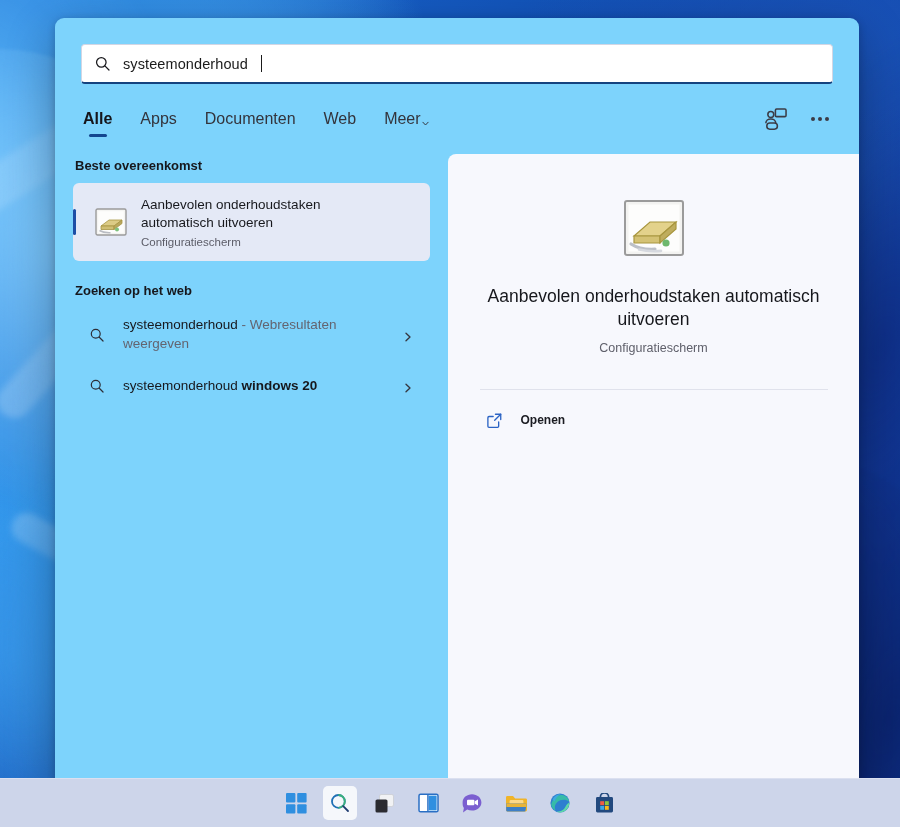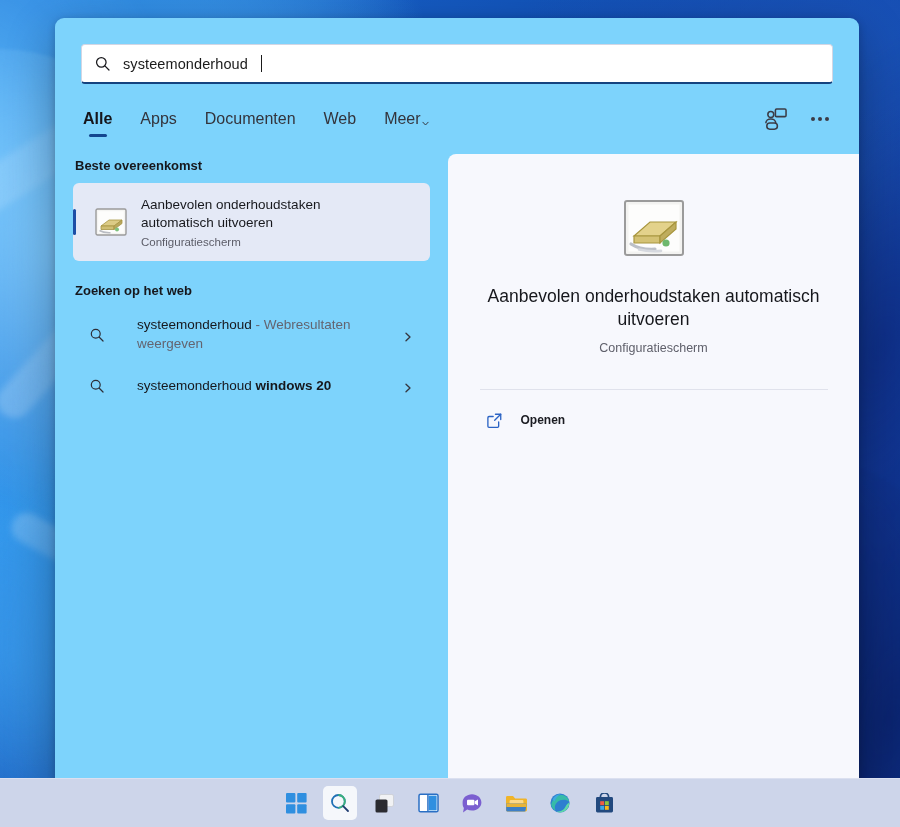--- a/index.html
+++ b/index.html
@@ -203,21 +203,21 @@
     max-width: 215px;
   }
   .best-sub { font-size: 11.5px; color: #5c5d68; margin-top: 3px; }
 
   
   .web-section { margin-top: 22px; }
   .web-item {
     height: 48px;
     display: flex;
     align-items: center;
-    gap: 32px;
+    gap: 18px;
     padding: 0 10px 0 16px;
     border-radius: 5px;
     cursor: default;
   }
   .web-item.tall { height: 54px; align-items: center; }
   .web-glyph { width: 16px; height: 16px; flex: 0 0 auto; color: #2c2d36; }
   .web-label {
     flex: 1;
     font-size: 13.5px;
     color: #17181d;

